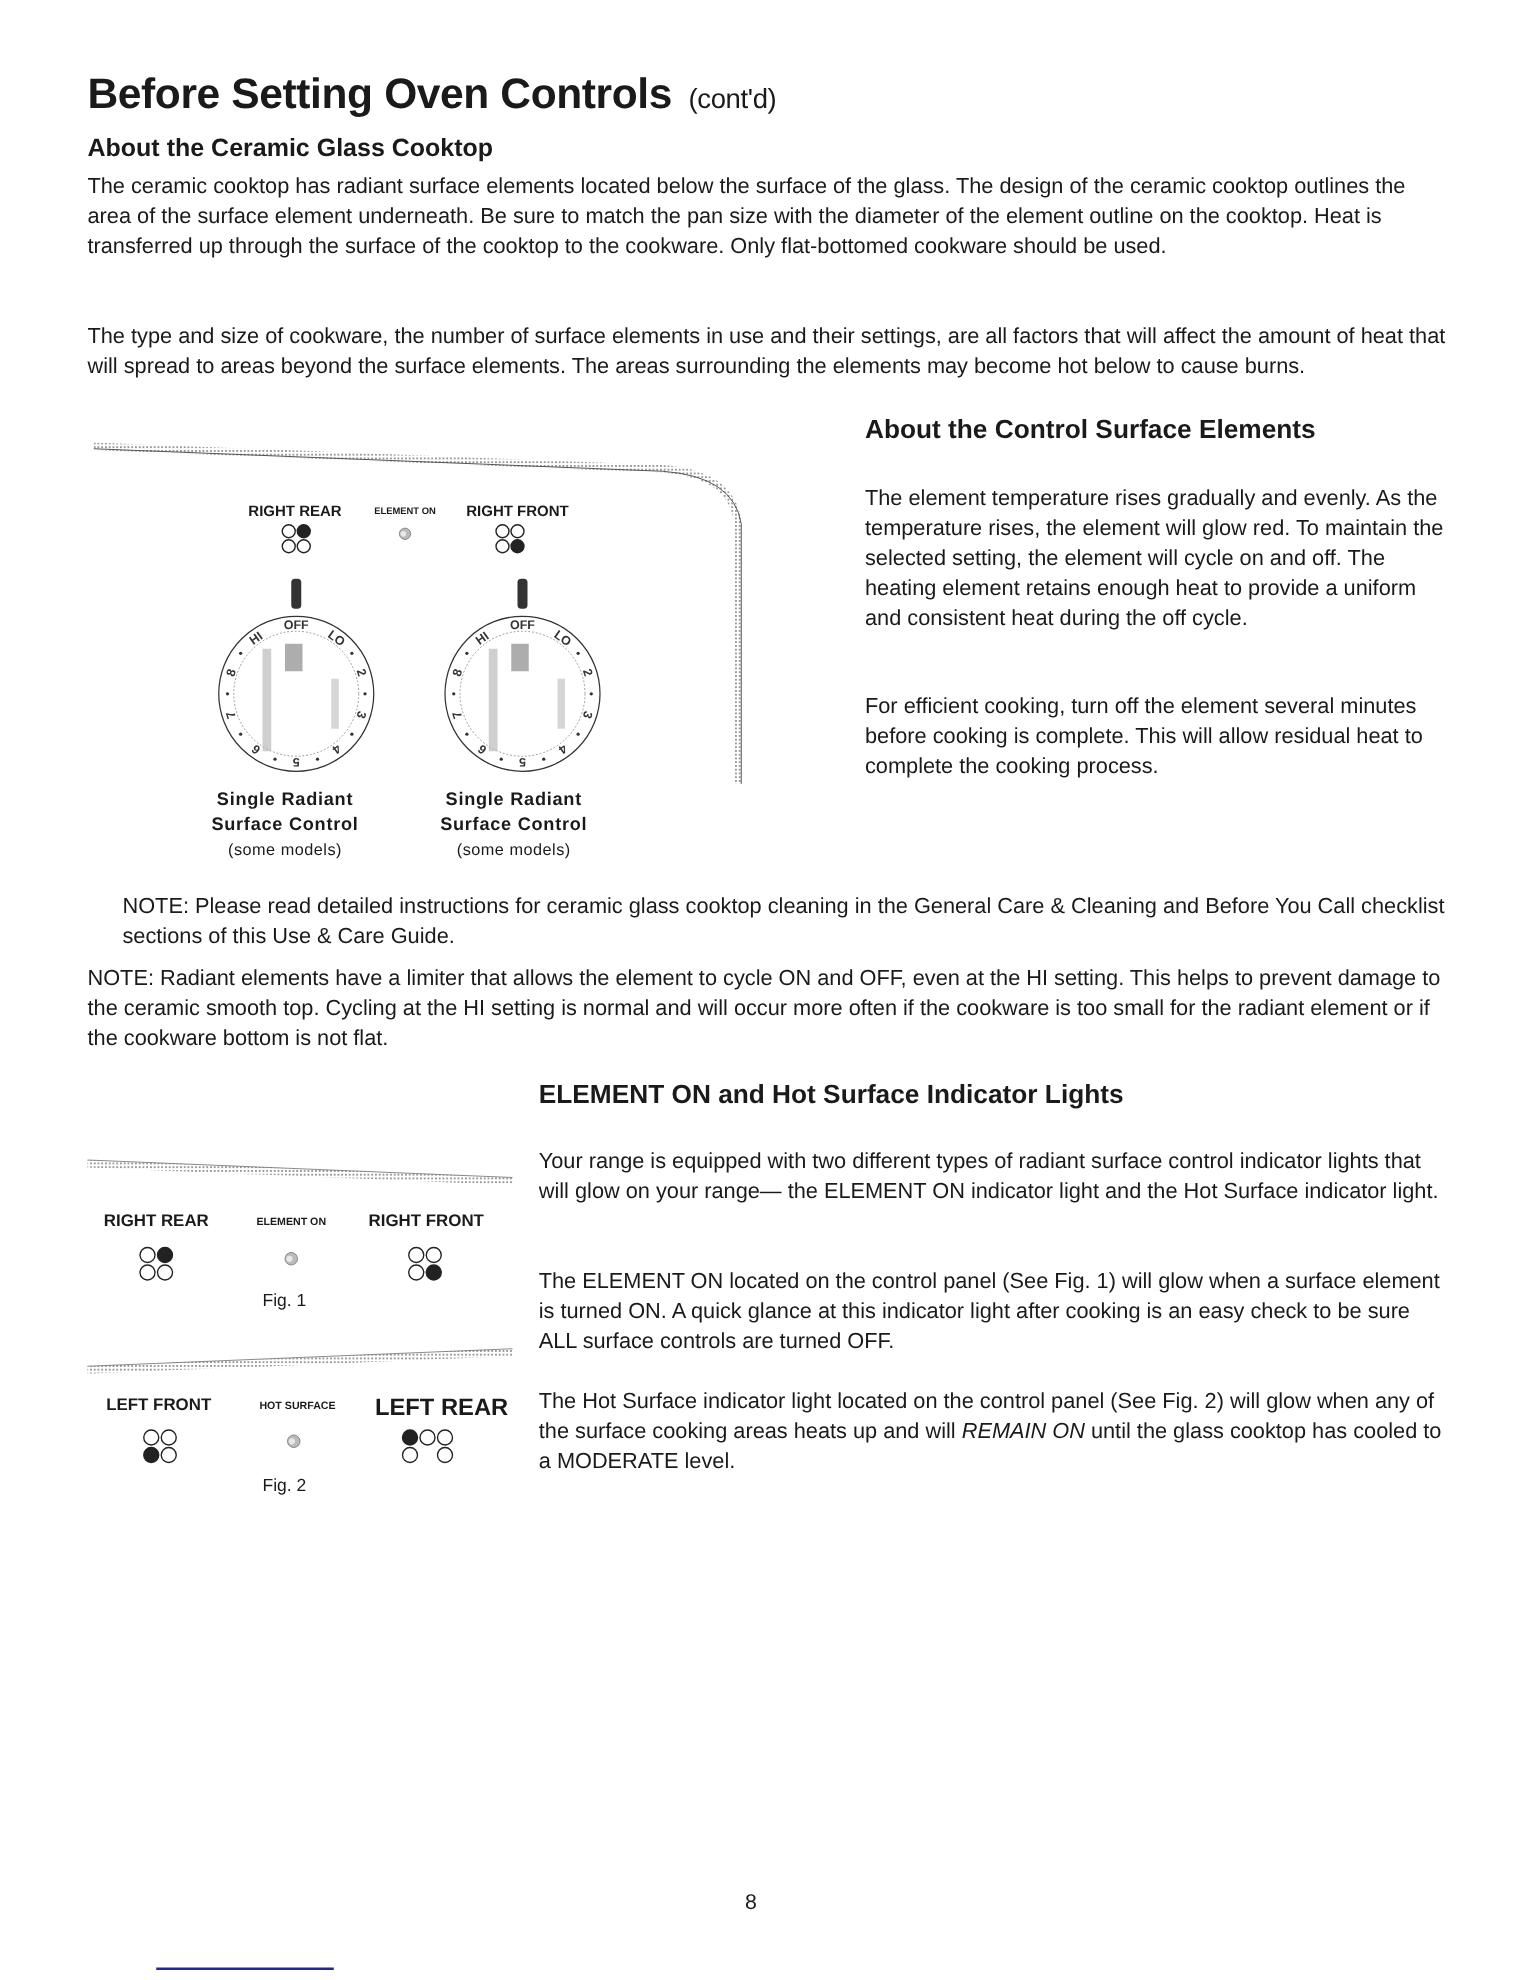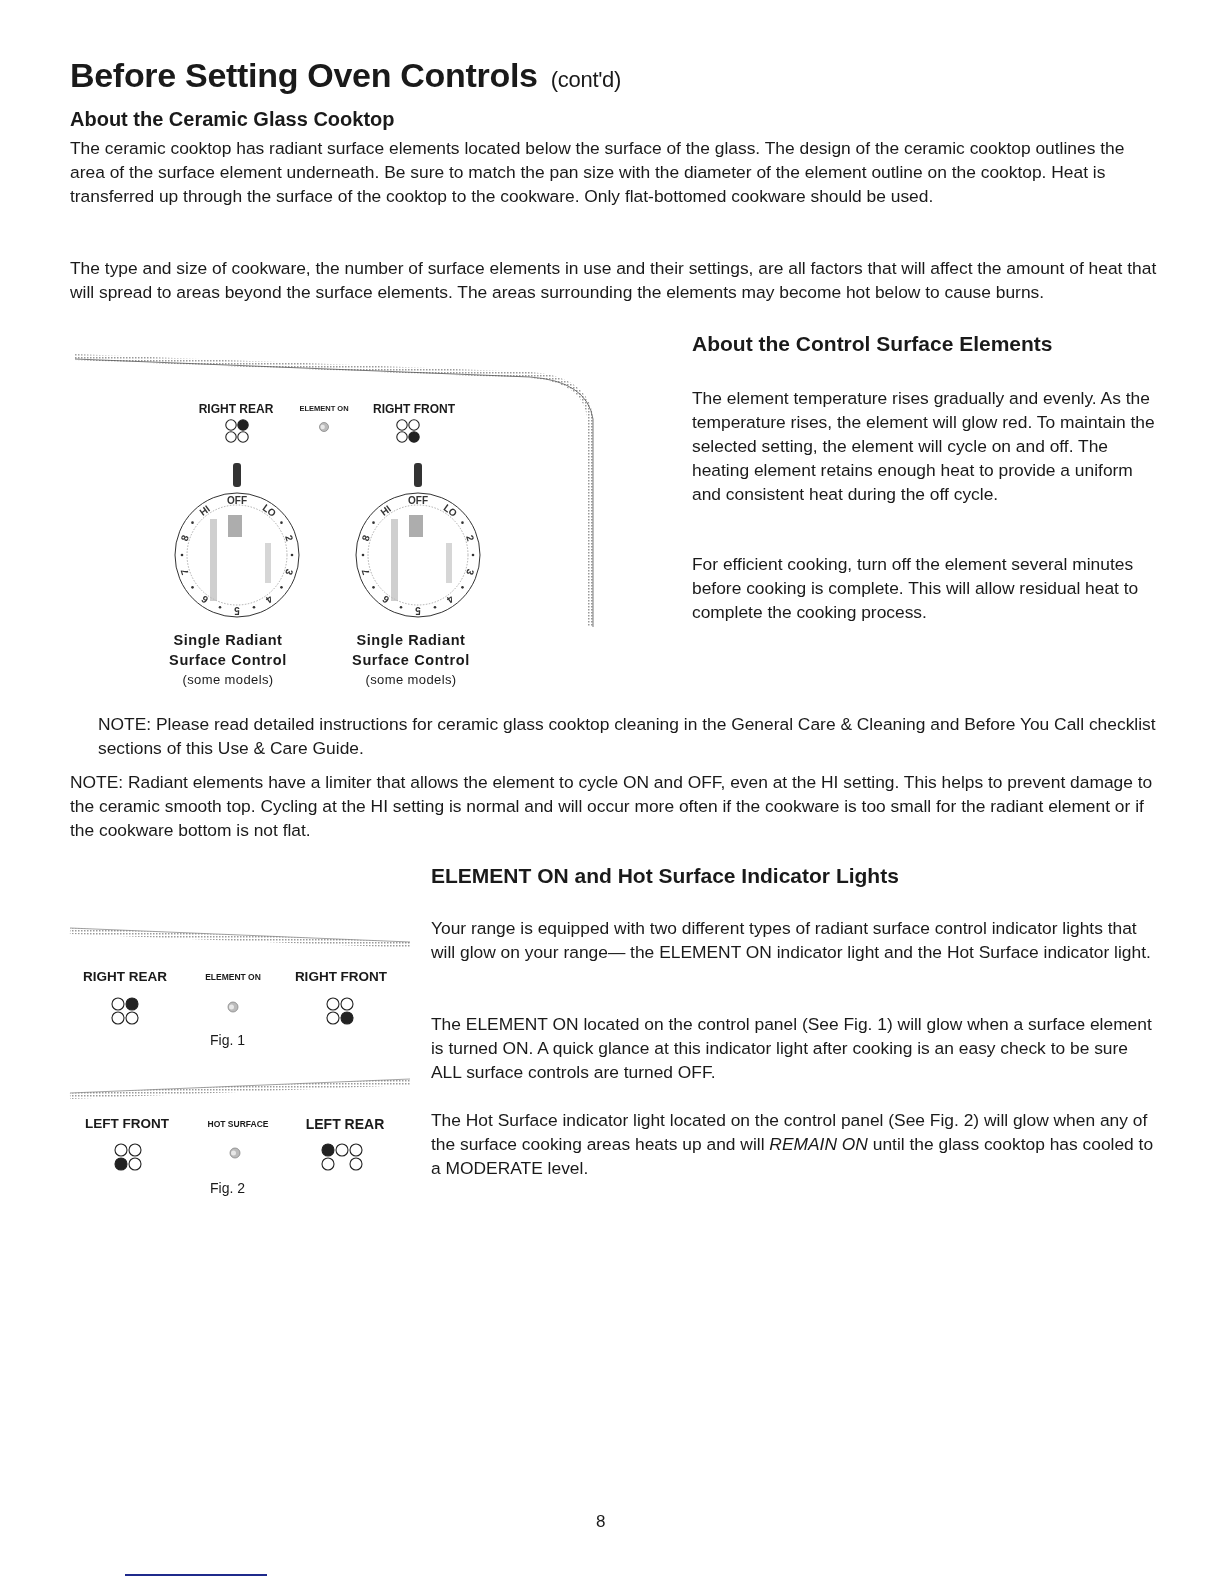--- a/index.html
+++ b/index.html
@@ -203,17 +203,17 @@
     </g>
   </svg>
 
 <div class="abs diag-label" style="left:76px; top:969px; width:98px; font-size:13.5px;">RIGHT REAR</div>
 <div class="abs diag-small" style="left:196px; top:972px; width:74px; font-size:8.5px;">ELEMENT ON</div>
 <div class="abs diag-label" style="left:288px; top:969px; width:106px; font-size:13.5px;">RIGHT FRONT</div>
 <div class="abs fig-label" style="left:210px; top:1032px;">Fig. 1</div>
 
 <div class="abs diag-label" style="left:78px; top:1116px; width:98px; font-size:13.5px;">LEFT FRONT</div>
 <div class="abs diag-small" style="left:196px; top:1119px; width:84px; font-size:8.5px;">HOT SURFACE</div>
-<div class="abs diag-label" style="left:300px; top:1116px; width:90px; font-size:14px;">LEFT REAR</div>
+<div class="abs diag-label" style="left:300px; top:1116px; width:90px; font-size:19px;">LEFT REAR</div>
 <div class="abs fig-label" style="left:210px; top:1180px;">Fig. 2</div>
 
 <div class="abs page-num">8</div>
 <div class="abs bottom-line"></div>
 
 </body></html>

